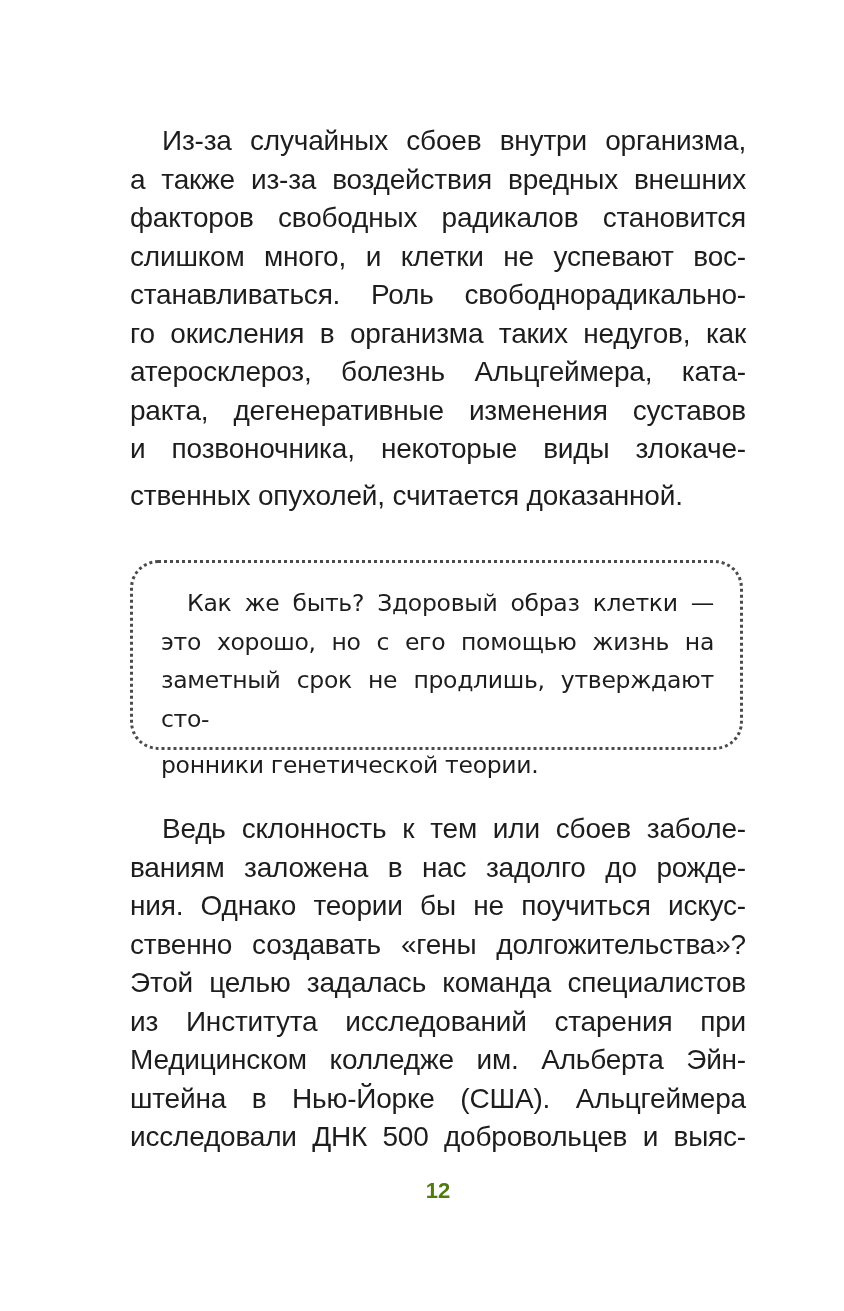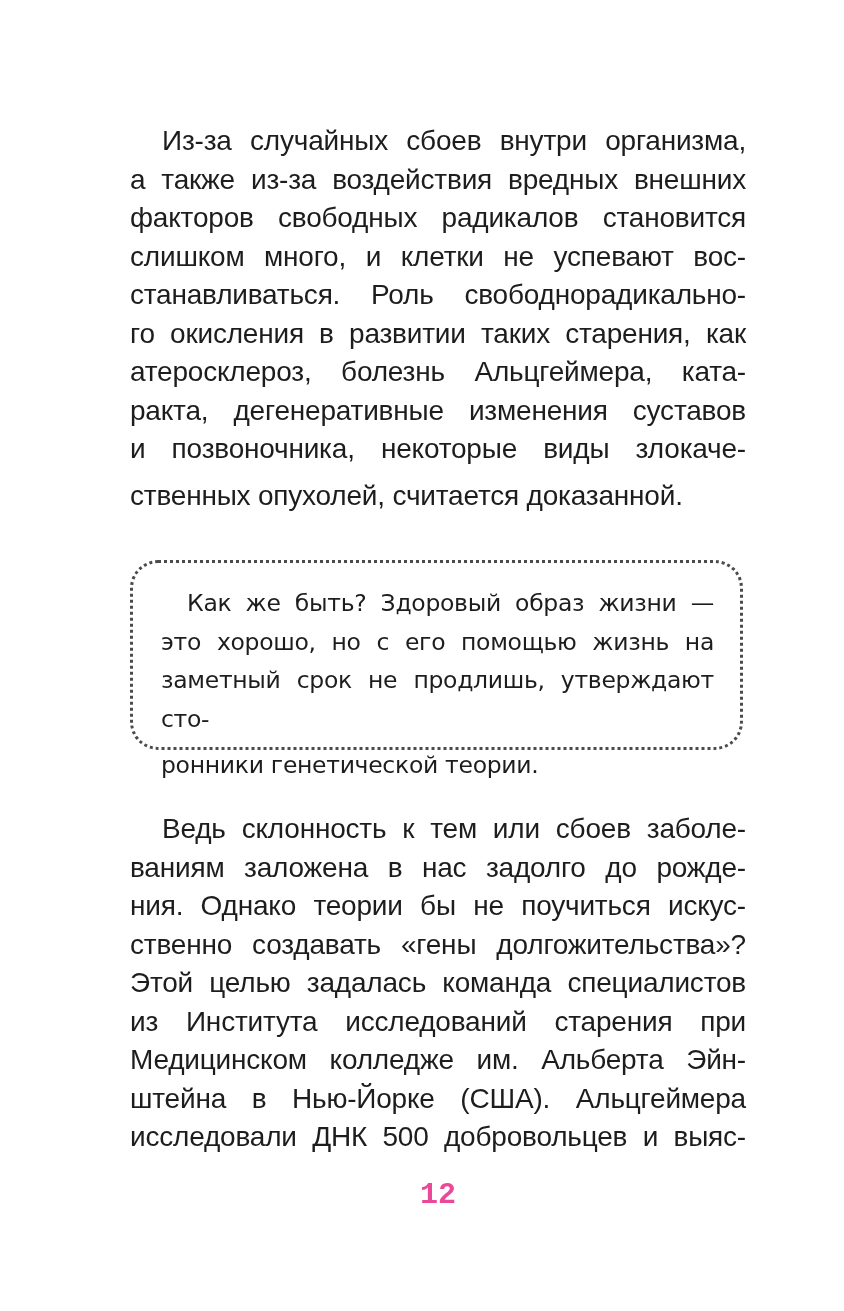--- a/index.html
+++ b/index.html
@@ -57,46 +57,46 @@
     color: #1d1d1d;
   }
   #callout .line.indent { text-indent: 26px; }
 
   #page-number {
     position: absolute;
     top: 1178px;
     left: 130px;
     width: 616px;
     text-align: center;
-    font-family: Liberation Mono, monospace;
+    font-family: Liberation Sans, sans-serif;
     font-weight: 700;
-    font-size: 30px;
-    color: #ec4899;
+    font-size: 22px;
+    color: #4d7c0f;
   }
 </style>
 </head>
 <body>
 
 <div class="page">
 
   <div id="para1" class="column body-para">
       <div class="line indent">Из-за случайных сбоев внутри организма,</div>
       <div class="line">а также из-за воздействия вредных внешних</div>
       <div class="line">факторов свободных радикалов становится</div>
       <div class="line">слишком много, и клетки не успевают вос-</div>
       <div class="line">станавливаться. Роль свободнорадикально-</div>
-      <div class="line">го окисления в развитии таких старения, как</div>
+      <div class="line">го окисления в организма таких недугов, как</div>
       <div class="line">атеросклероз, болезнь Альцгеймера, ката-</div>
       <div class="line">ракта, дегенеративные изменения суставов</div>
       <div class="line">и позвоночника, некоторые виды злокаче-</div>
       <div class="line last">ственных опухолей, считается доказанной.</div>
     </div>
 
   <div id="callout">
-      <div class="line indent">Как же быть? Здоровый образ жизни —</div>
+      <div class="line indent">Как же быть? Здоровый образ клетки —</div>
       <div class="line">это хорошо, но с его помощью жизнь на</div>
       <div class="line">заметный срок не продлишь, утверждают сто-</div>
       <div class="line last">ронники генетической теории.</div>
     </div>
 
   <div id="para2" class="column body-para">
       <div class="line indent">Ведь склонность к тем или сбоев заболе-</div>
       <div class="line">ваниям заложена в нас задолго до рожде-</div>
       <div class="line">ния. Однако теории бы не поучиться искус-</div>
       <div class="line">ственно создавать «гены долгожительства»?</div>

